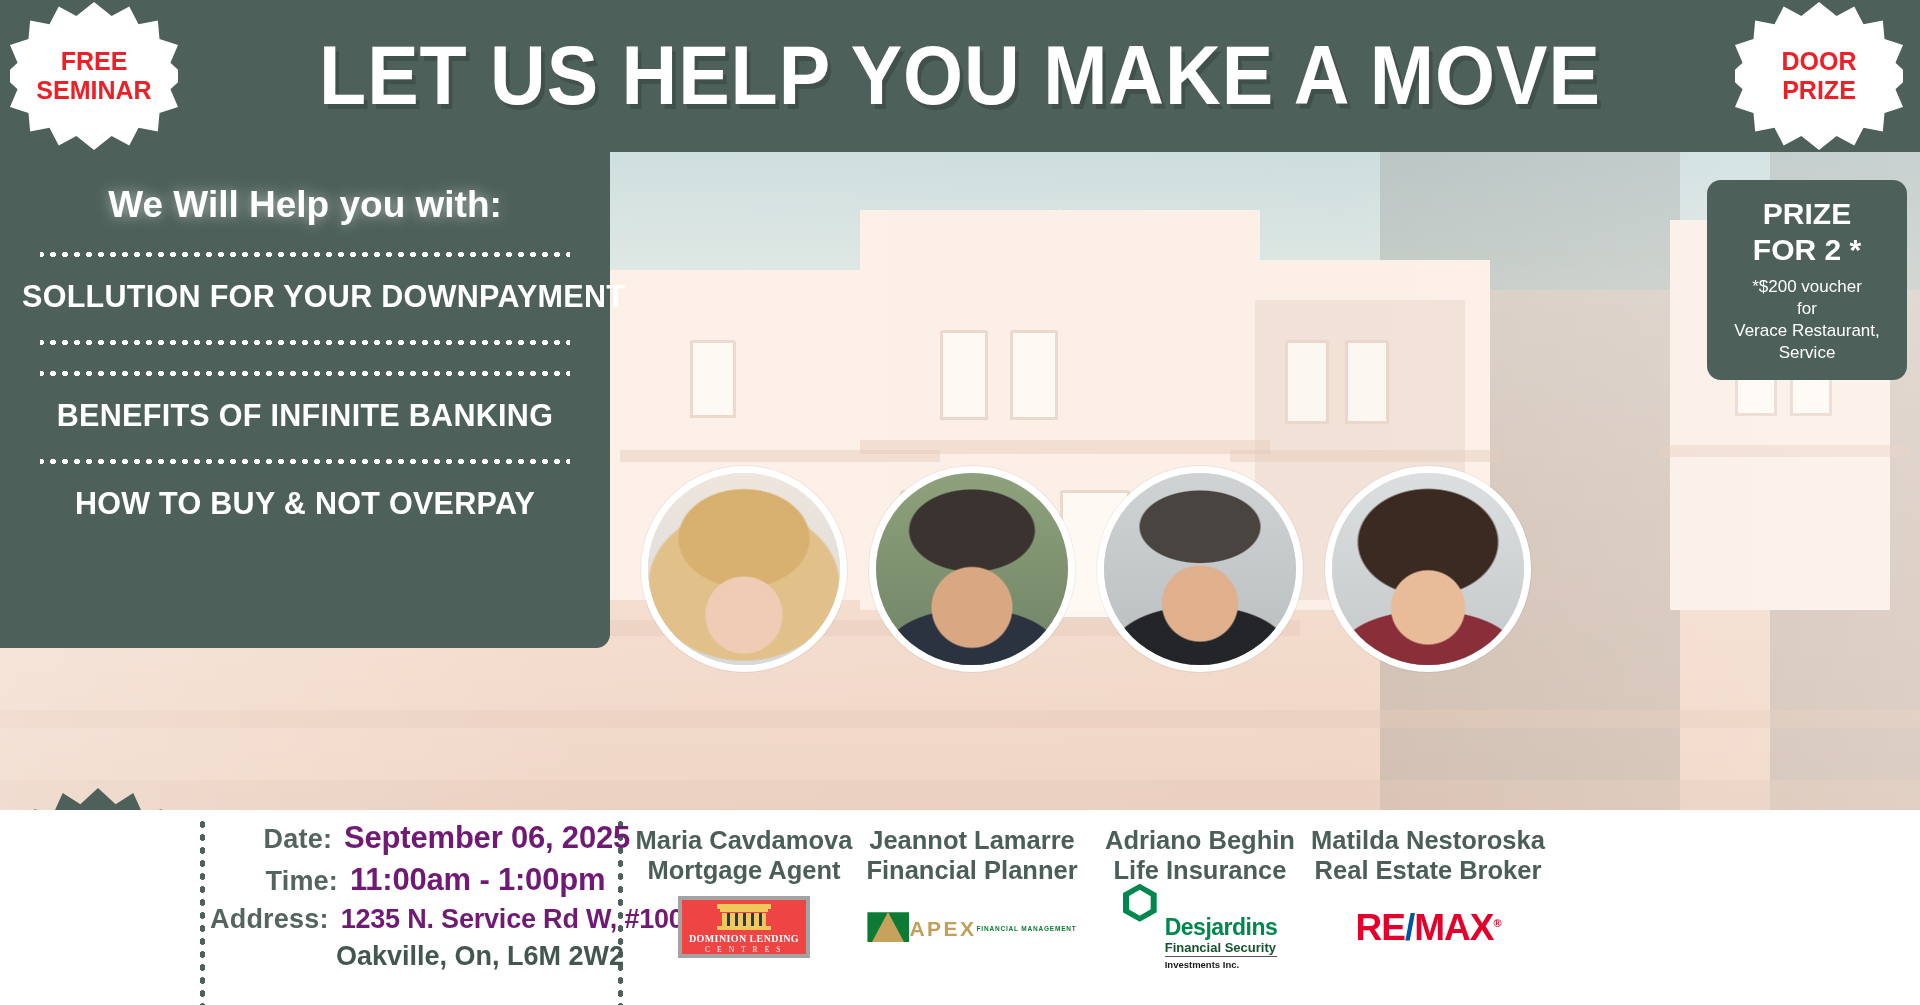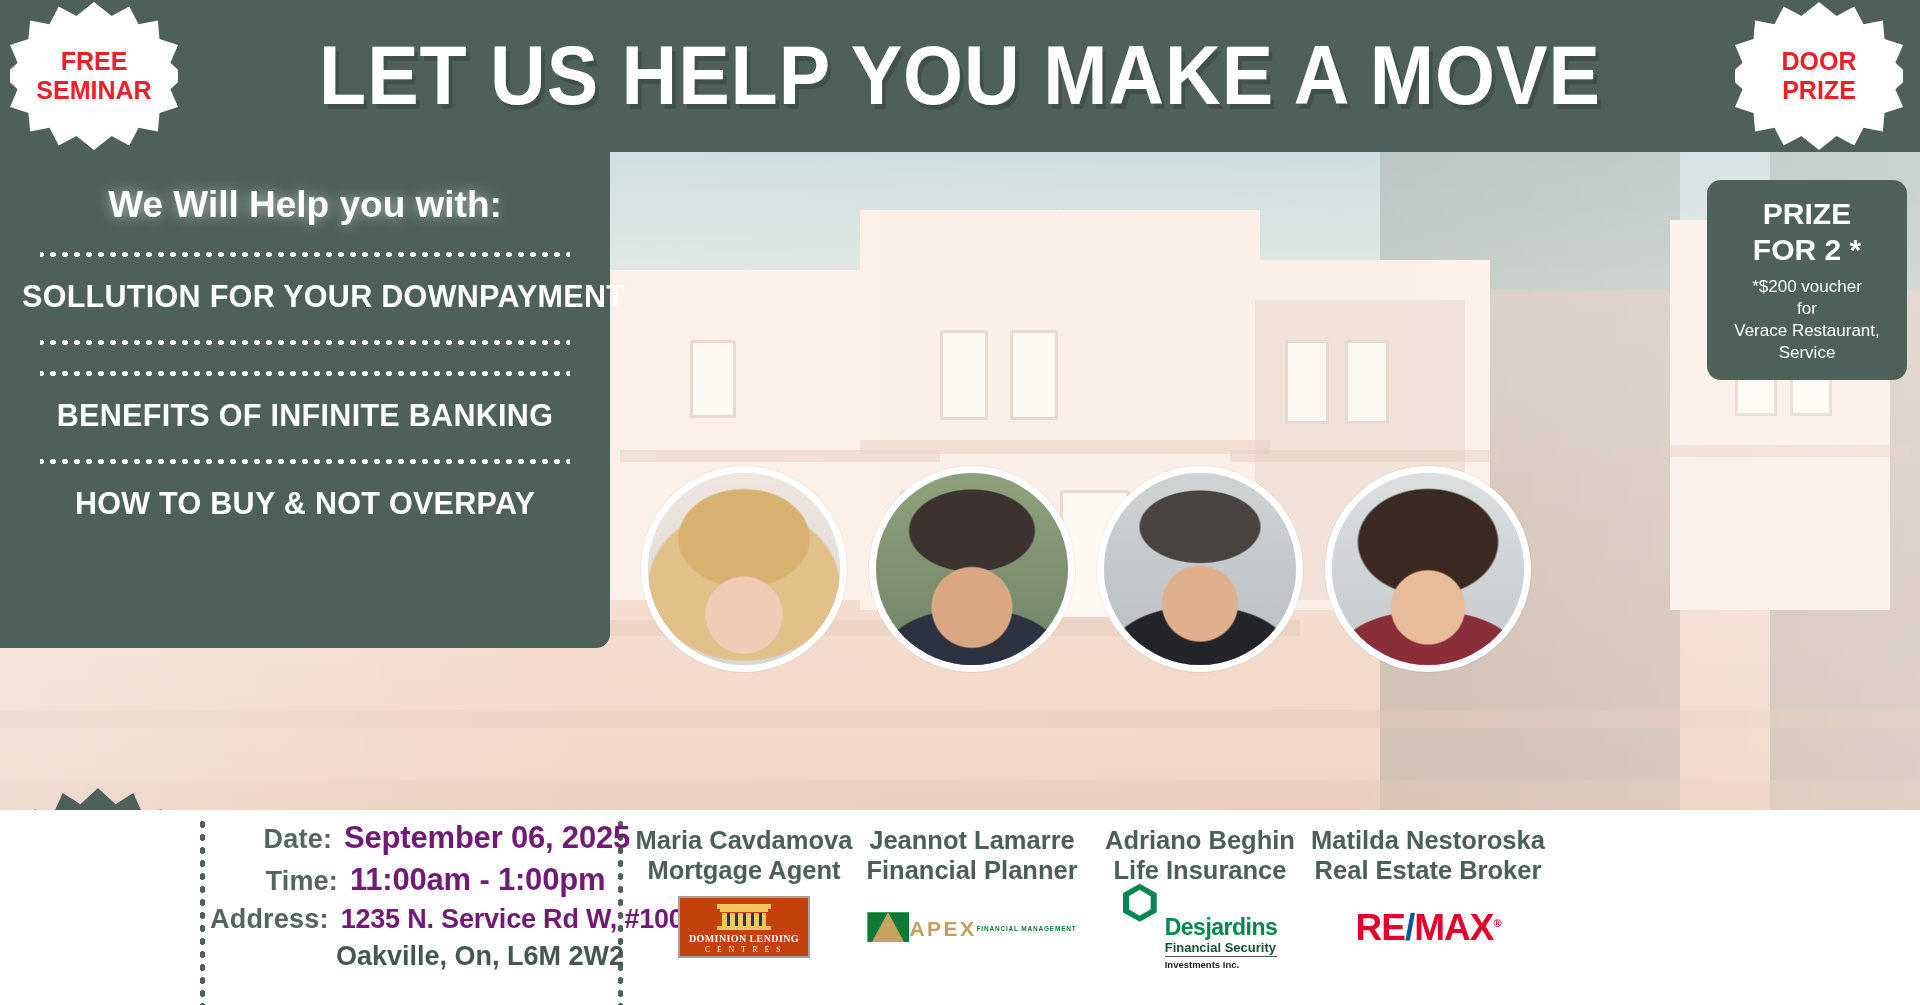--- a/index.html
+++ b/index.html
@@ -90,21 +90,21 @@
   .dval.small { font-size:27px; }
   .dval2 { font-size:27px; font-weight:bold; color:#43564f; text-align:right;
      width:100%; padding-right:6px; }
 
   
   .spk { position:absolute; top:826px; width:250px; text-align:center; z-index:9; }
   .spk-name { font-size:25.5px; font-weight:bold; color:#4b5f58; line-height:1.16; white-space:nowrap; }
   .spk-logo { margin-top:14px; height:56px; display:flex; align-items:center; justify-content:center; }
 
   
-  .dlc { width:132px; height:62px; background:#c2410c; border:2px solid #a3a3a3;
+  .dlc { width:132px; height:62px; background:#ef4444; border:4px solid #a3a3a3;
      display:flex; flex-direction:column; align-items:center; justify-content:center; padding-top:3px; }
   .dlc-temple { width:54px; height:26px; position:relative; }
   .dlc-temple .roof { position:absolute; top:0; left:0; width:54px; height:5px; background:#f2c85c; }
   .dlc-temple .roof2 { position:absolute; top:5px; left:3px; width:48px; height:3px; background:#f2c85c; }
   .dlc-temple .cols { position:absolute; top:9px; left:5px; width:44px; height:13px;
      background:repeating-linear-gradient(90deg,#f2c85c 0 5px,#1d3a6b 5px 8px); }
   .dlc-temple .base { position:absolute; bottom:0; left:0; width:54px; height:4px; background:#f2c85c; }
   .dlc-t1 { color:#fff; font-size:10px; font-weight:bold; letter-spacing:.4px; margin-top:3px;
      font-family:"Liberation Serif", serif; }
   .dlc-t2 { color:#fff; font-size:7.5px; letter-spacing:2.6px; margin-top:1px;

